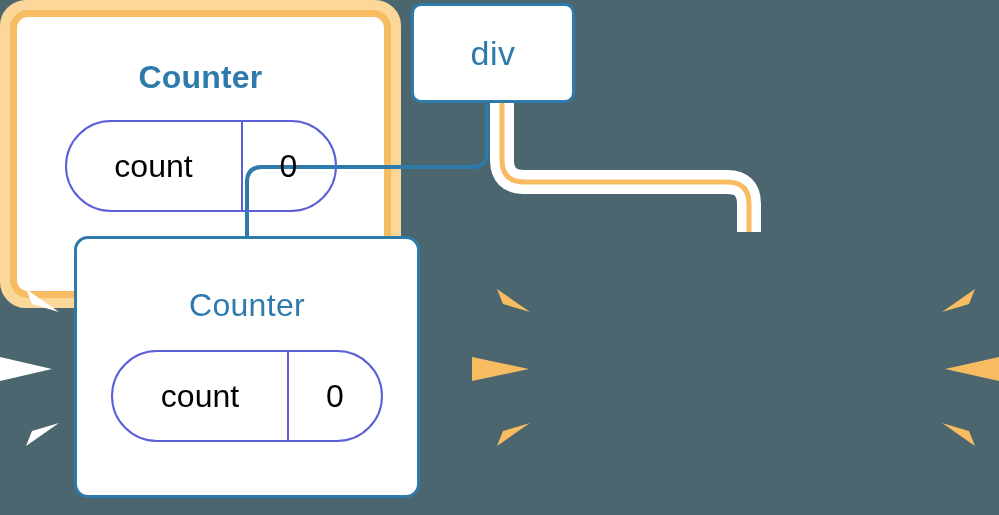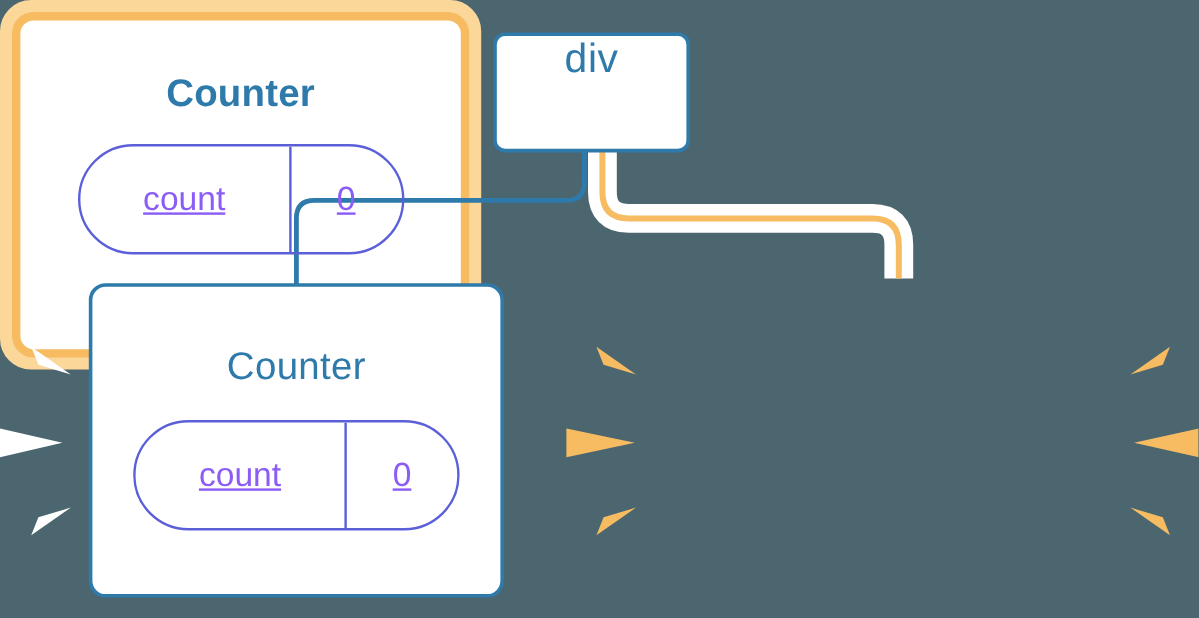--- a/index.html
+++ b/index.html
@@ -32,22 +32,21 @@
   }
 
   
   #div-node {
     left: 411px;
     top: 3px;
     width: 164px;
     height: 100px;
     border: 3px solid #2e7aab;
     border-radius: 10px;
-    justify-content: flex-start;
-    margin-top: 24px;
+    justify-content: center;
   }
   #div-node .node-title {
     font-size: 34px;
     color: #2e7aab;
     letter-spacing: 0.5px;
   }
 
   
   #counter-left {
     left: 74px;
@@ -112,23 +111,22 @@
   }
   #counter-right .state-pill {
     width: 268px;
     height: 88px;
     margin-top: 24px;
   }
   .state-key, .state-val {
     display: flex;
     align-items: center;
     justify-content: center;
-    color: #8b5cf6;
-    font-size: 28px;
-    text-decoration: underline;
+    color: #000000;
+    font-size: 32px;
   }
   .state-key {
     flex: 0 0 174px;
     border-right: 2px solid #5b5fd8;
   }
   .state-val {
     flex: 1 1 auto;
   }
 </style>
 </head>

